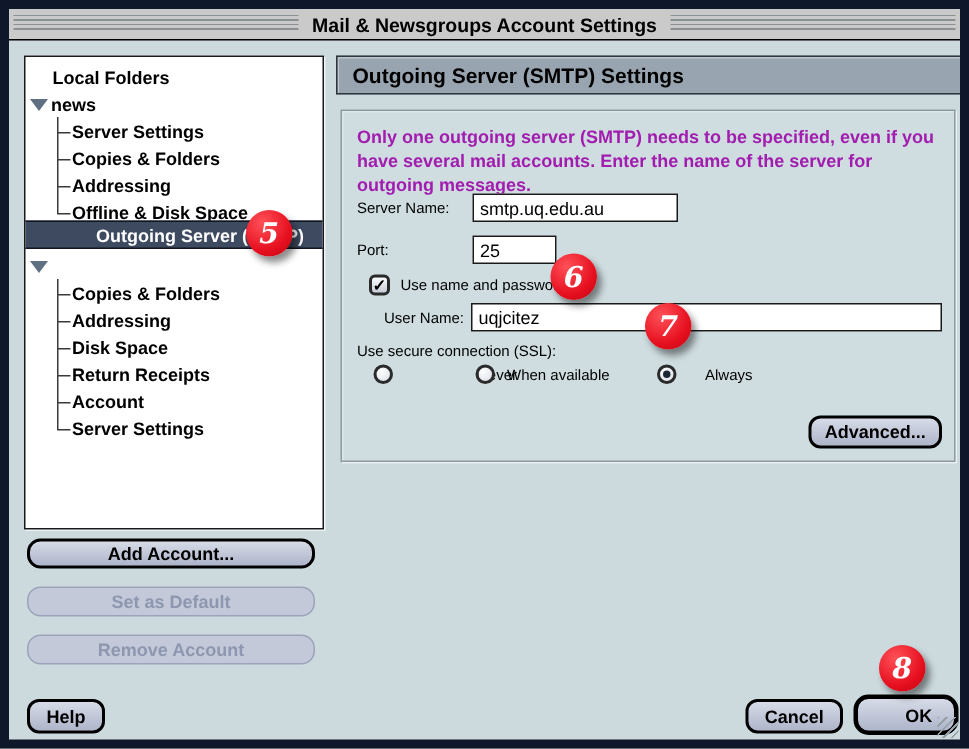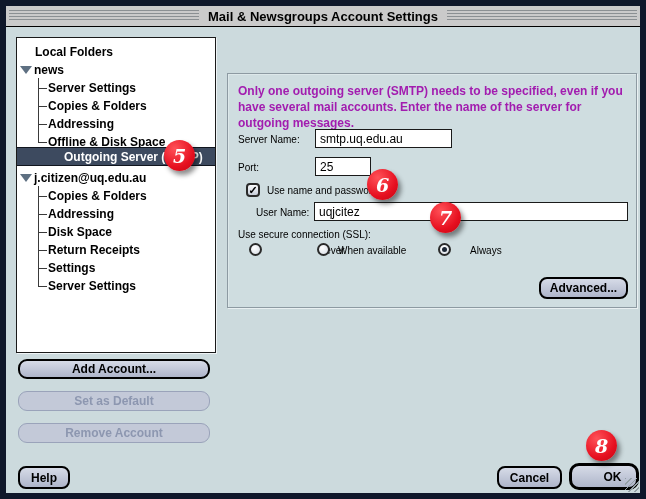--- a/index.html
+++ b/index.html
@@ -142,44 +142,44 @@
     <div class="hstub" style="left:21px;top:86px;"></div>
     <div class="hstub" style="left:21px;top:104px;"></div>
     <div class="tree-row" style="left:31px;top:41px;">Server Settings</div>
     <div class="tree-row" style="left:31px;top:59px;">Copies &amp; Folders</div>
     <div class="tree-row" style="left:31px;top:77px;">Addressing</div>
     <div class="tree-row" style="left:31px;top:95px;">Offline &amp; Disk Space</div>
 
     <div class="tree-row sel" style="top:109px;">Outgoing Server (SMTP)</div>
 
     <span class="tri" style="left:3px;top:136px;"></span>
-    <div class="tree-row" style="left:17px;top:131px;">j.citizen@uq.edu.au</div>
 
     <div class="vline" style="left:21px;top:148px;height:100px;"></div>
     <div class="hstub" style="left:21px;top:158px;"></div>
     <div class="hstub" style="left:21px;top:176px;"></div>
     <div class="hstub" style="left:21px;top:194px;"></div>
     <div class="hstub" style="left:21px;top:212px;"></div>
     <div class="hstub" style="left:21px;top:230px;"></div>
     <div class="hstub" style="left:21px;top:248px;"></div>
     <div class="tree-row" style="left:31px;top:149px;">Copies &amp; Folders</div>
     <div class="tree-row" style="left:31px;top:167px;">Addressing</div>
     <div class="tree-row" style="left:31px;top:185px;text-align:right;">Disk Space</div>
     <div class="tree-row" style="left:31px;top:203px;">Return Receipts</div>
-    <div class="tree-row" style="left:31px;top:221px;">Settings</div>
+    <div class="tree-row" style="left:31px;top:221px;">Account</div>
     <div class="tree-row" style="left:31px;top:239px;">Server Settings</div>
   </div>
 
   <div class="badge" style="left:158px;top:134px;">5</div>
 
   <button class="btn" style="left:12px;top:353px;width:192px;height:20px;">Add Account...</button>
   <button class="btn disabled" style="left:12px;top:385px;width:192px;height:20px;">Set as Default</button>
   <button class="btn disabled" style="left:12px;top:417px;width:192px;height:20px;">Remove Account</button>
   <button class="btn" style="left:12px;top:460px;width:52px;height:23px;border-width:2px;border-radius:8px;">Help</button>
 
+  <div class="panel-header">Outgoing Server (SMTP) Settings</div>
 
   <div class="groupbox"></div>
 
   <div class="desc">Only one outgoing server (SMTP) needs to be specified, even if you have several mail accounts. Enter the name of the server for outgoing messages.</div>
 
   <span class="flabel" style="left:232px;top:124px;">Server Name:</span>
   <input class="tfield" style="left: 309px; top: 123px; width: 137px;" value="smtp.uq.edu.au">
 
   <span class="flabel" style="left:232px;top:152px;">Port:</span>
   <input class="tfield" style="left: 309px; top: 151px; width: 56px;" value="25">

